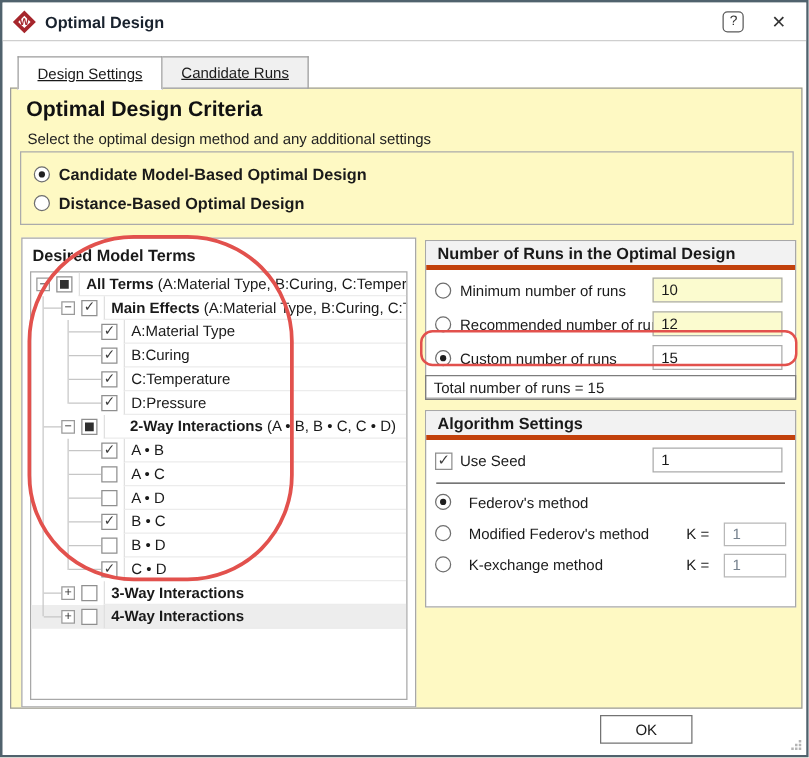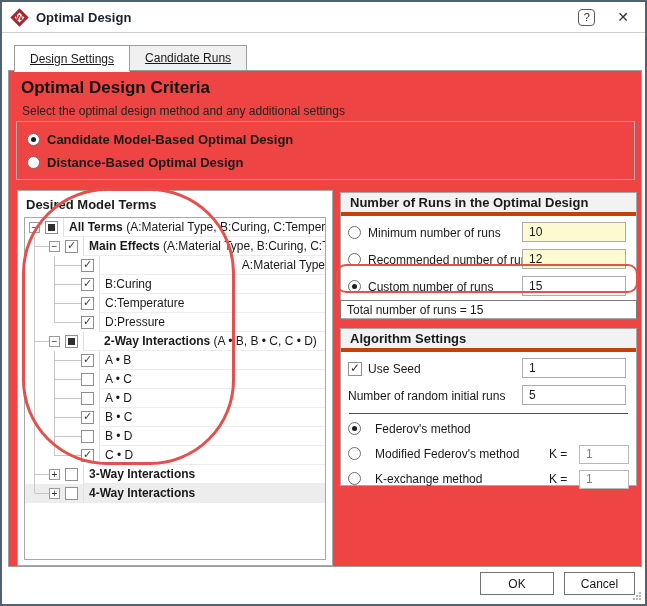--- a/index.html
+++ b/index.html
@@ -24,21 +24,21 @@
 
   
   .tabs { position:absolute; left:12px; top:43px; display:flex; z-index:3;text-decoration:underline; }
   .tab { height:26px; padding:0 15px; font-size:12px; display:flex; align-items:center;
          border:1px solid #9c9c9c; background:#f0f0f0; color:#1a1a1a; }
   .tab.active { background:#fff; border-bottom:1px solid #fff; height:27px; z-index:4; }
   .tab + .tab { border-left:none; }
 
   
   .panel { position:absolute; left:6px; top:68px; width:634px; height:497px;
-           border:1px solid #9c9c9c; background:#ef4444; }
+           border:1px solid #9c9c9c; background:#fef9c3; }
   .h1 { position:absolute; left:12px; top:7px; font-size:17px; font-weight:bold; color:#111; }
   .sub { position:absolute; left:13px; top:33px; font-size:12px; color:#222; }
 
   .criteria-box { position:absolute; left:7px; top:50px; width:619px; height:59px;
                   border:1px solid #ababab; padding:8px 10px; display:flex;
                   flex-direction:column; justify-content:space-between; }
   .radio-row { display:flex; align-items:center; height:18px; }
   .radio { width:13px; height:13px; border:1px solid #6e6e6e; border-radius:50%;
            background:#fff; margin-right:7px; position:relative; flex:none; }
   .radio.sel::after { content:""; position:absolute; left:3px; top:3px; width:5px; height:5px;
@@ -167,21 +167,21 @@
               <span class="cbx" style="left: 40px;">
                 <span class="chk">✓</span>
               </span>
               <span class="tlabel" style="margin-left: 58px;"><b>Main Effects</b> (A:Material Type, B:Curing, C:T...</span>
             </div>
             <div class="trow">
               <span class="tick" style="left: 30px; width: 26px;"></span>
               <span class="cbx" style="left: 56px;">
                 <span class="chk">✓</span>
               </span>
-              <span class="tlabel" style="margin-left: 74px; text-align: right;"><b></b>A:Material Type</span>
+              <span class="tlabel" style="margin-left: 74px;"><b></b>A:Material Type</span>
             </div>
             <div class="trow">
               <span class="tick" style="left: 30px; width: 26px;"></span>
               <span class="cbx" style="left: 56px;">
                 <span class="chk">✓</span>
               </span>
               <span class="tlabel" style="margin-left: 74px;"><b></b>B:Curing</span>
             </div>
             <div class="trow">
               <span class="tick" style="left: 30px; width: 26px;"></span>
@@ -279,24 +279,20 @@
 
     <div class="group algo-box">
       <div class="group-hdr">Algorithm Settings</div>
       <div class="algo-row" style="margin-top:3px;">
         <span class="cb2">
             <span class="chk">✓</span>
           </span>
         <span class="olabel">Use Seed</span>
         <span class="field">1</span>
       </div>
-      <div class="algo-row">
-        <span class="olabel">Number of random initial runs</span>
-        <span class="field">5</span>
-      </div>
       <div class="divider"></div>
       <div class="algo-row" style="height:25px;">
         <span class="radio sel"></span>
         <span class="olabel" style="margin-left:7px;">Federov's method</span>
       </div>
       <div class="algo-row" style="height:25px;">
         <span class="radio"></span>
         <span class="olabel" style="margin-left:7px;">Modified Federov's method</span>
         <span class="klabel">K =</span>
         <span class="kfield">1</span>
@@ -304,18 +300,17 @@
       <div class="algo-row" style="height:25px;">
         <span class="radio"></span>
         <span class="olabel" style="margin-left:7px;">K-exchange method</span>
         <span class="klabel">K =</span>
         <span class="kfield">1</span>
       </div>
     </div>
   </div>
 
   <div class="btn btn-ok">OK</div>
-  <div class="btn btn-cancel">Cancel</div>
   <div class="grip"></div>
 
   <div class="annot annot-oval"></div>
   <div class="annot annot-rect"></div>
 </div>
 
 </body></html>

